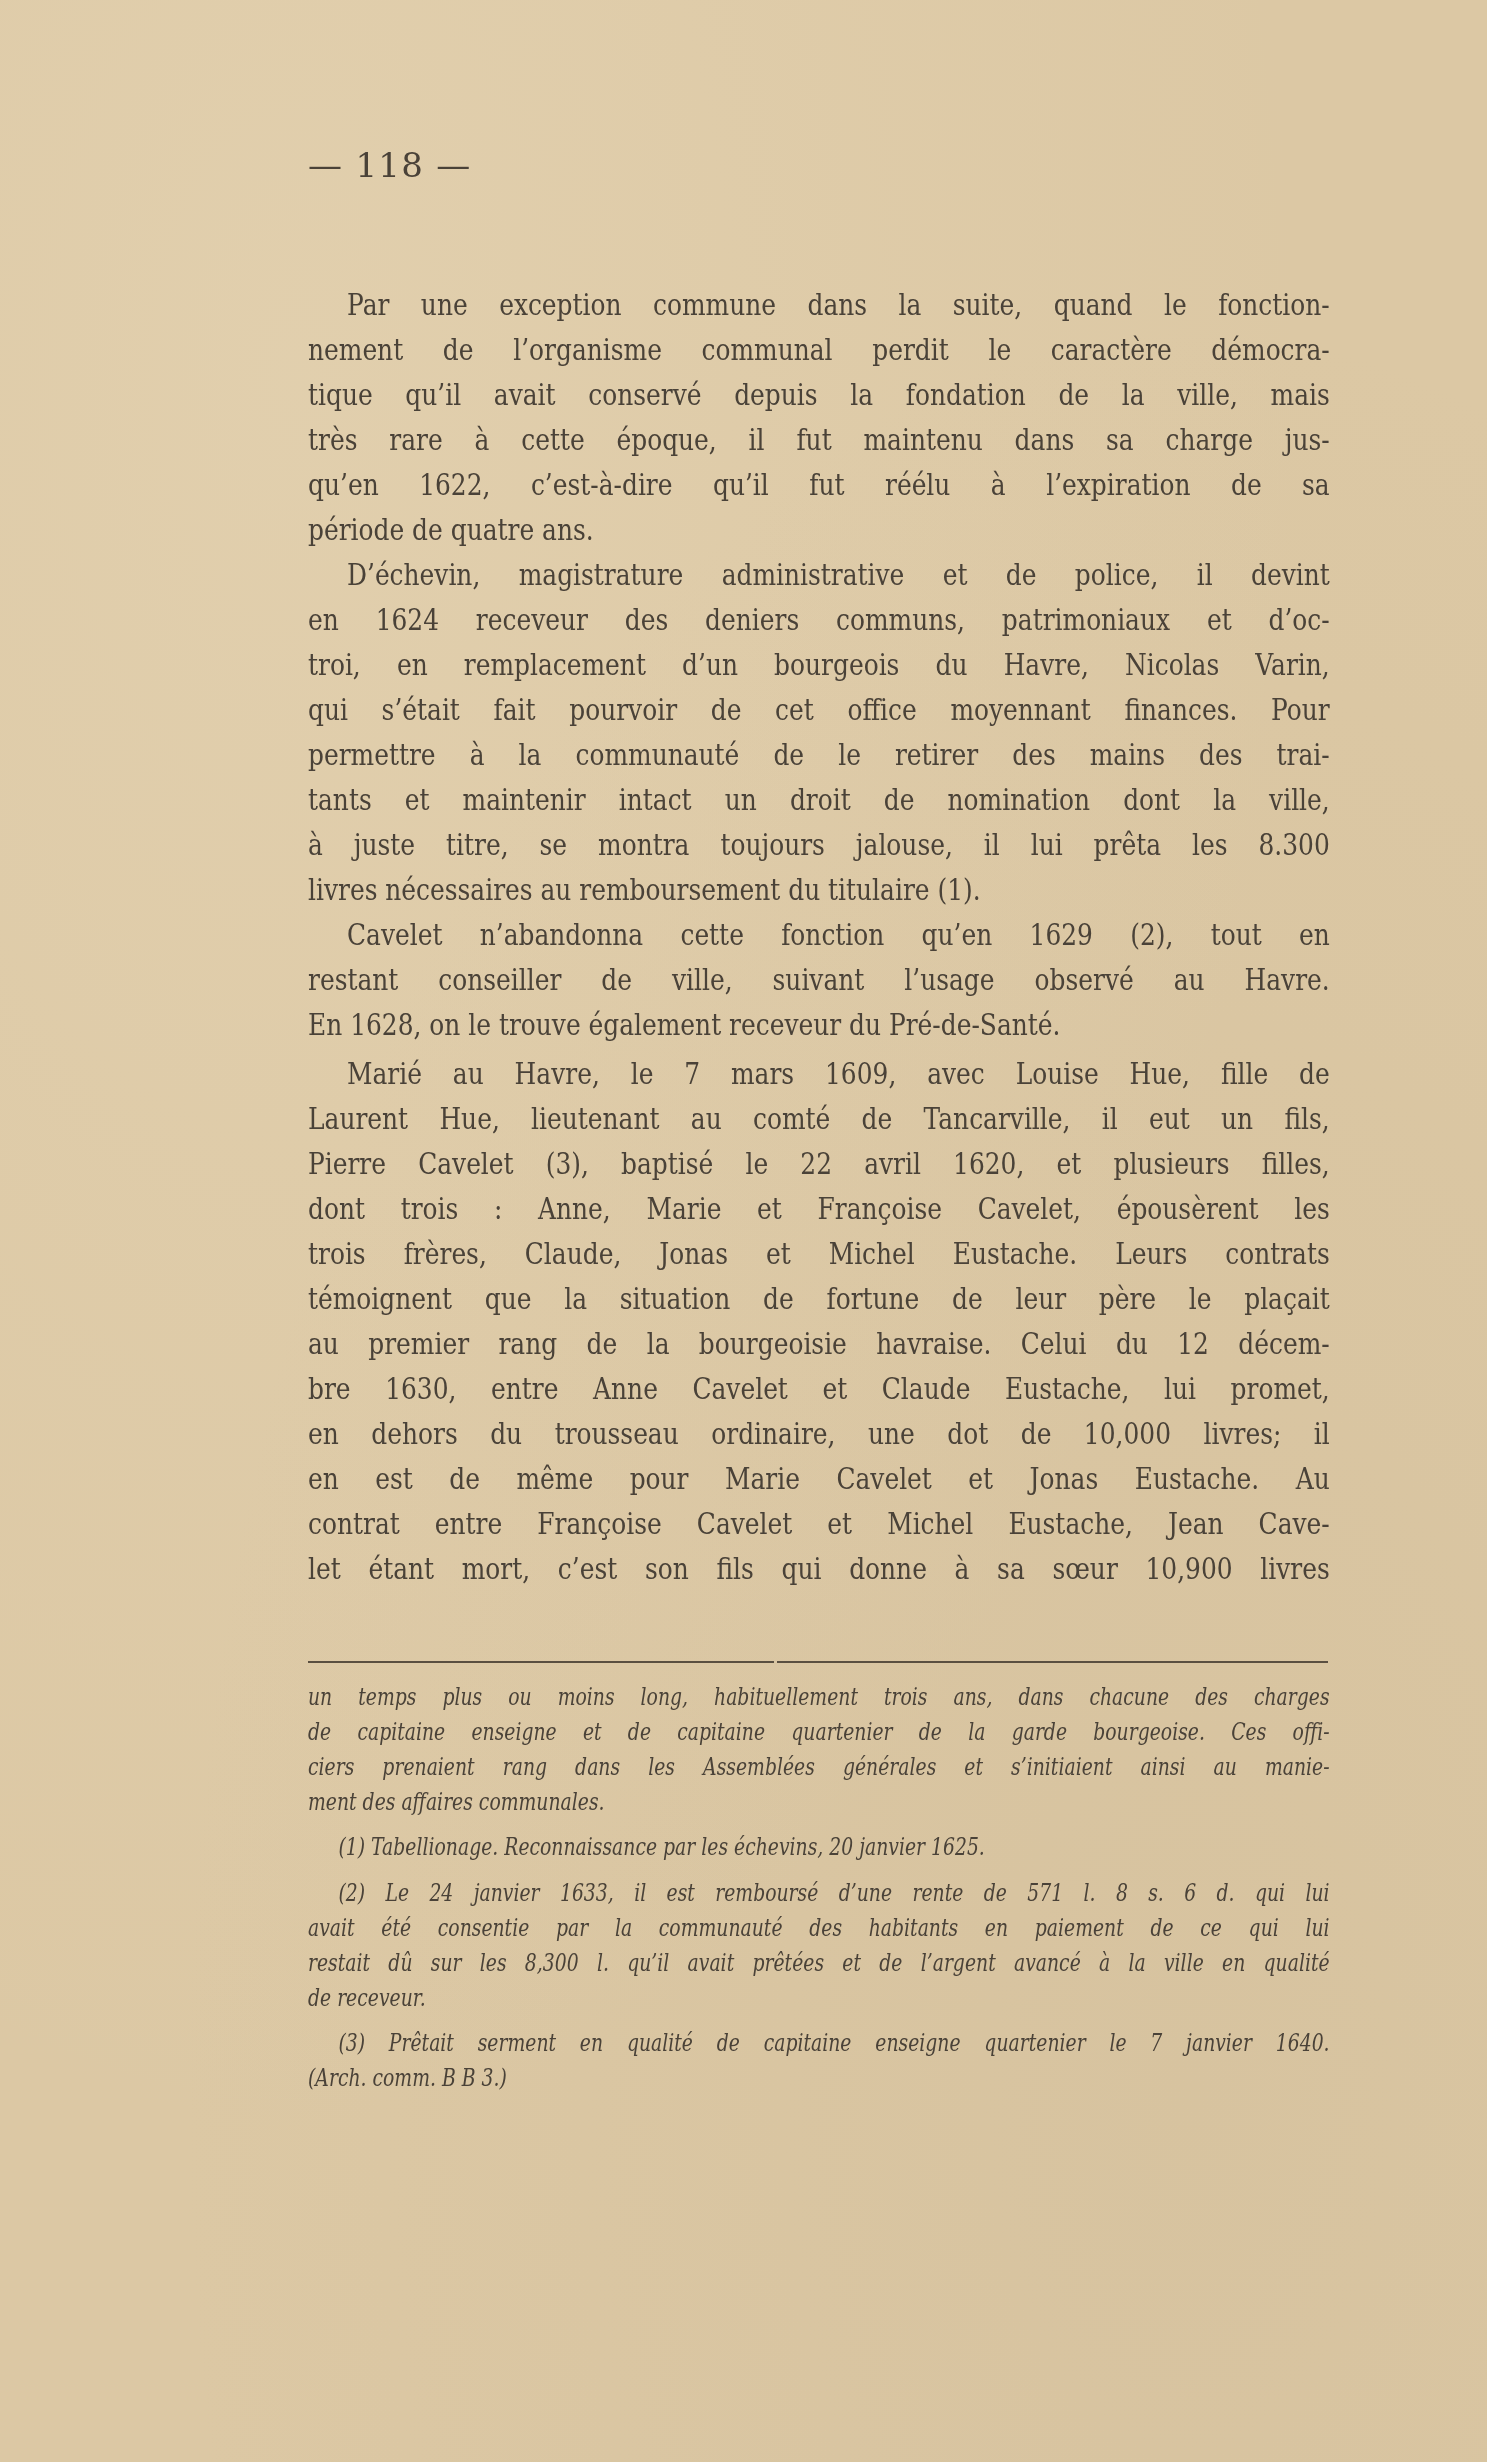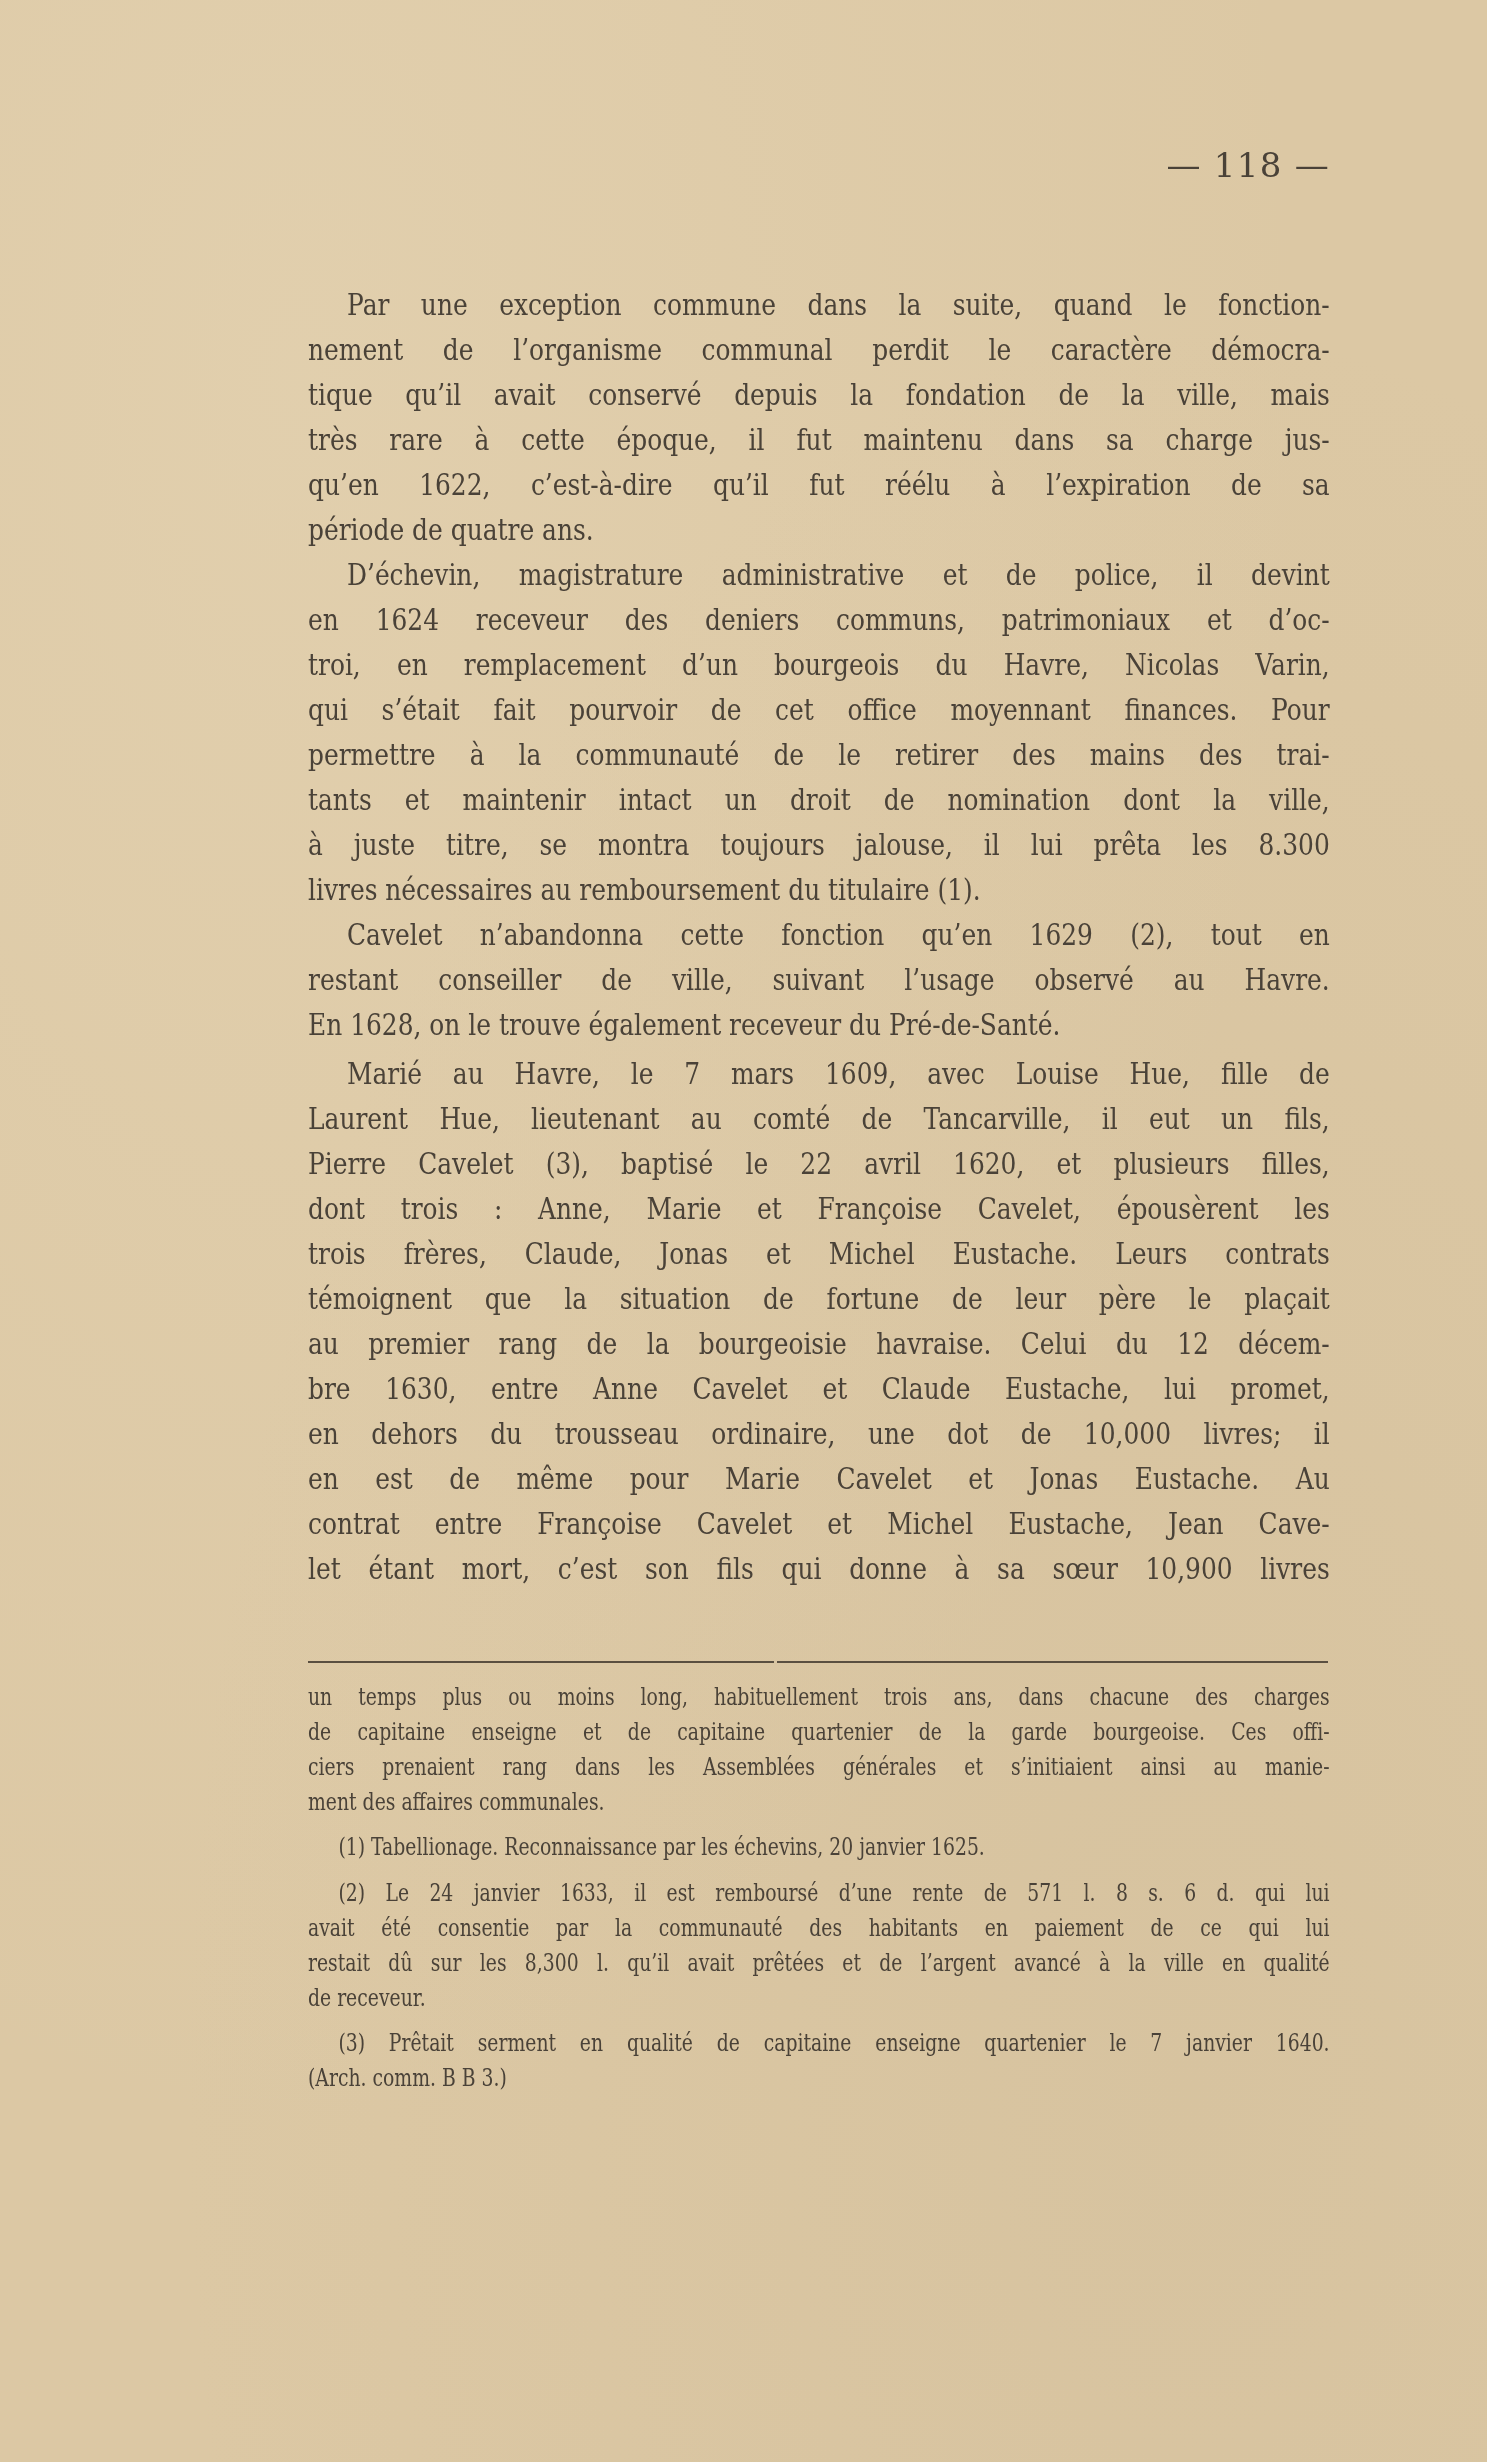--- a/index.html
+++ b/index.html
@@ -22,21 +22,21 @@
     position: absolute;
     left: 308px;
     top: 0;
     width: 1022px;
   }
   .page-number {
     position: absolute;
     top: 145px;
     left: 0;
     width: 1022px;
-    text-align: right;
+    text-align: left;
     font-size: 34px;
     letter-spacing: 1.3px;
     color: #4a4238;
   }
   .body-text {
     position: absolute;
     top: 238px;
     left: 0;
     width: 1022px;
     margin-top: 44px;
@@ -71,20 +71,21 @@
     height: 2px;
     background: #5a4f40;
   }
   .rule.left { width: 466px; }
   .rule.right { left: 469px; width: 551px; }
   .footnotes {
     position: absolute;
     top: 1680px;
     left: 0;
     width: 1022px;
+    font-style: italic;
   }
   .fn {
     margin: 0;
     font-size: 23.5px;
     line-height: 35px;
     transform: scaleX(0.80);
     transform-origin: left top;
     width: 1277px;
   }
   .fn .line {

